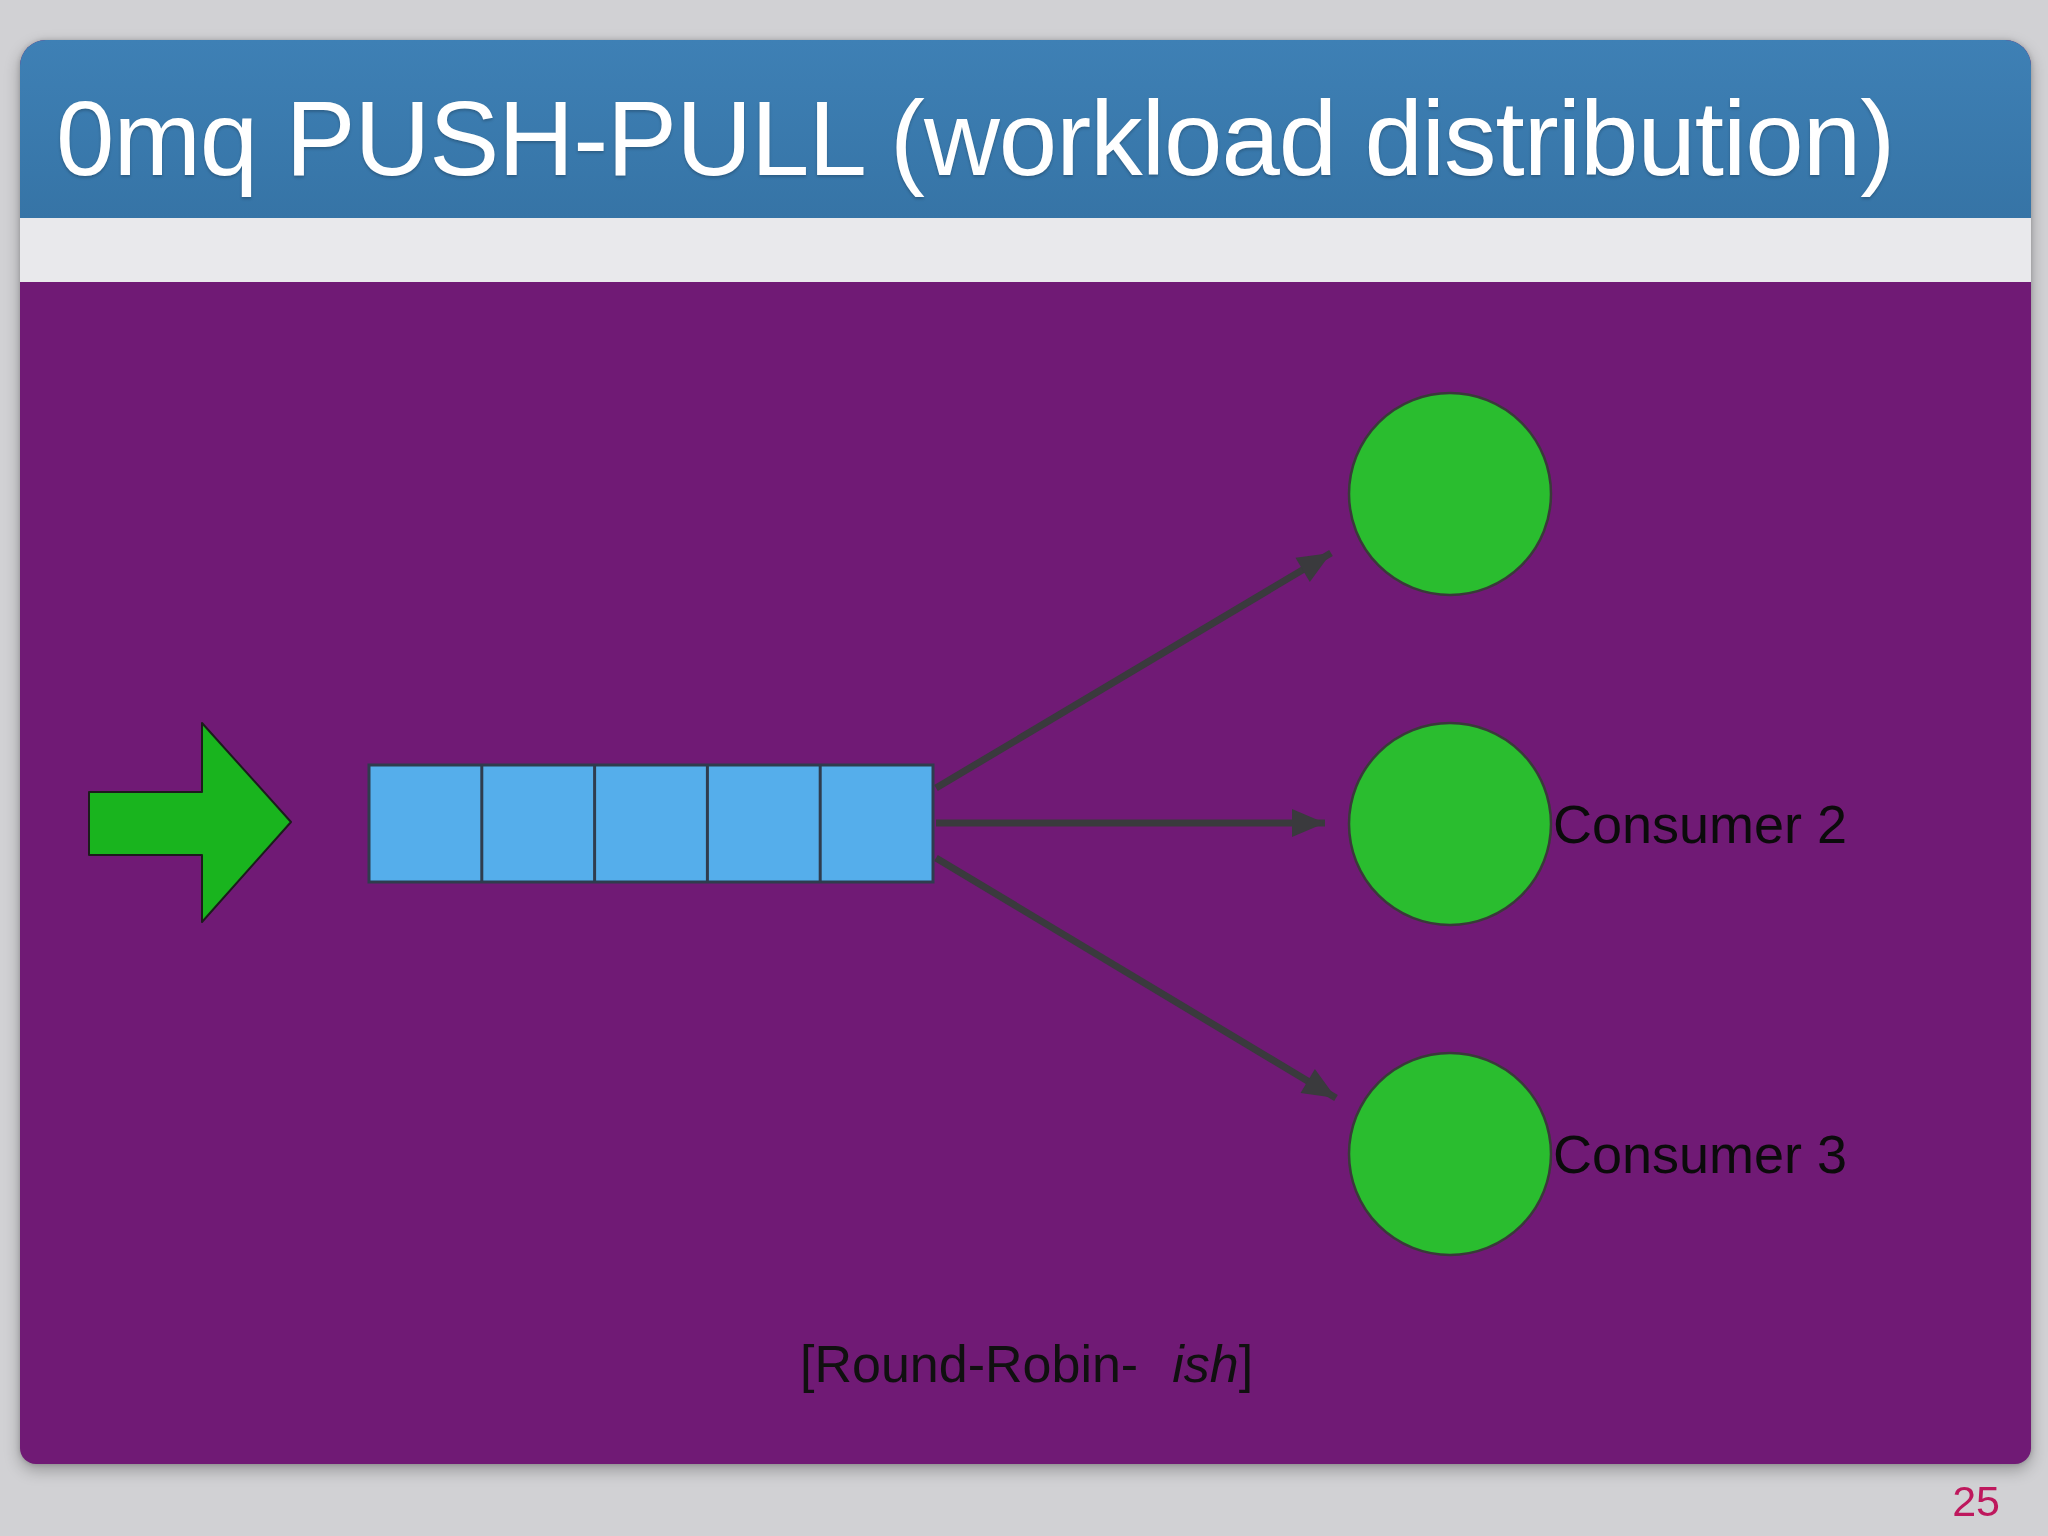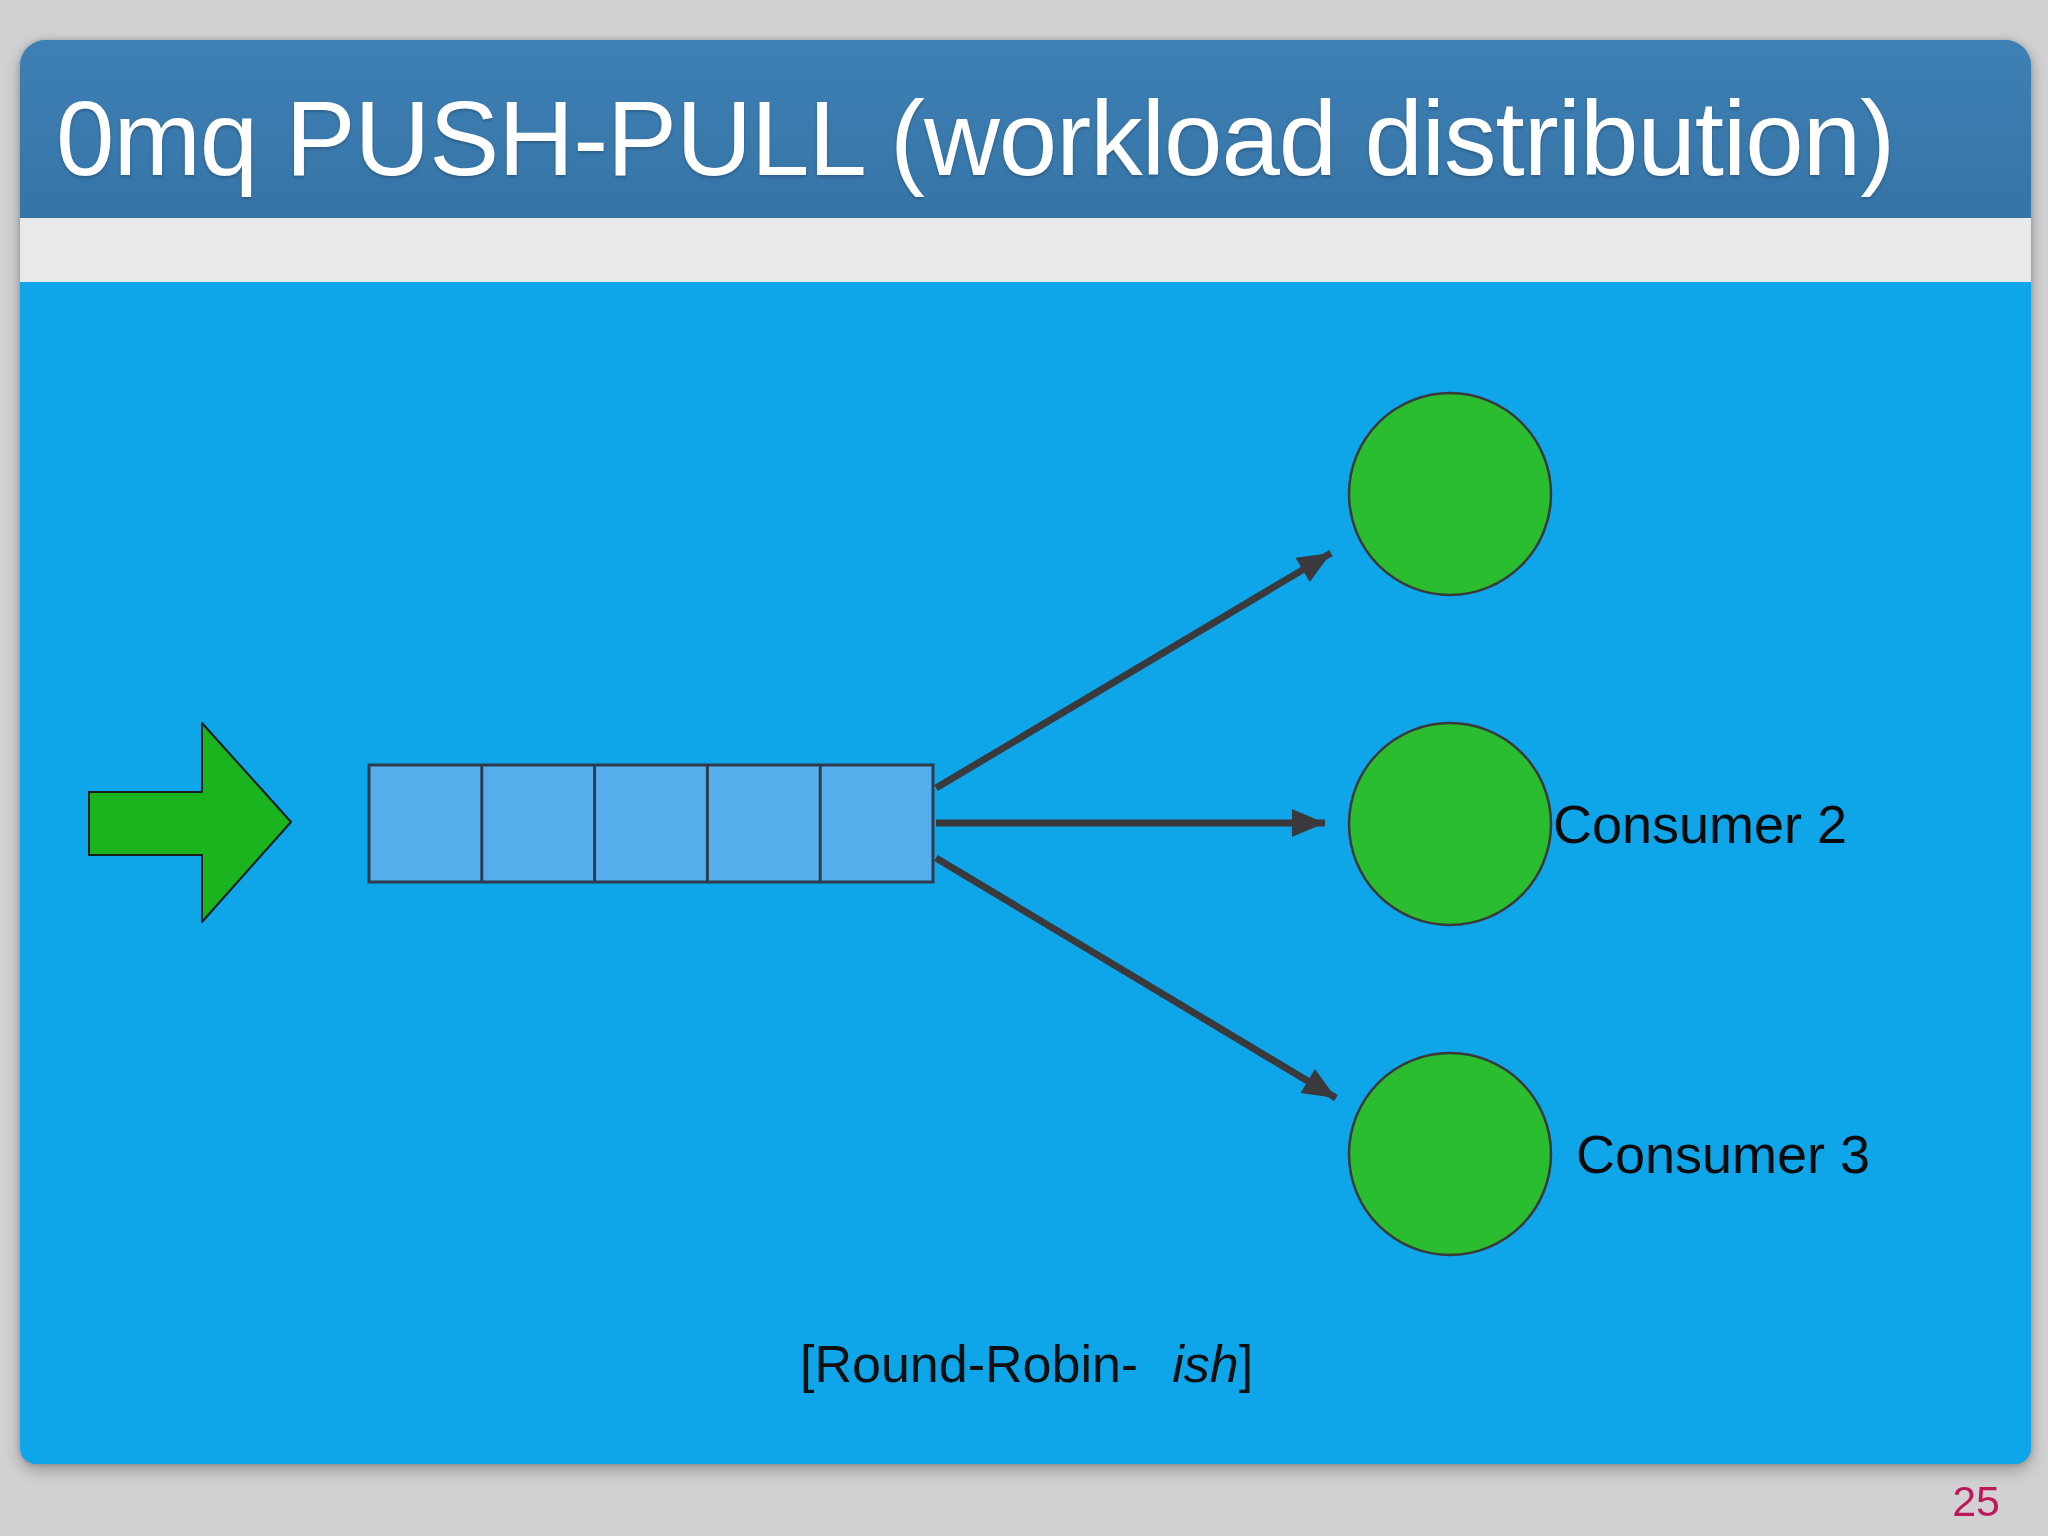--- a/index.html
+++ b/index.html
@@ -3,21 +3,21 @@
 <meta charset="utf-8">
 <style>
   html,body{margin:0;padding:0;background:#d1d1d4;}
   .stage{
     position:relative;width:2048px;height:1536px;overflow:hidden;
     background:#d1d1d4;
     font-family:"Liberation Sans", sans-serif;
   }
   .slide{
     position:absolute;left:20px;top:40px;width:2011px;height:1424px;
-    background:#0ea5e9;border-radius:26px 26px 16px 16px;
+    background:#701a75;border-radius:26px 26px 16px 16px;
     box-shadow:0 6px 16px rgba(0,0,0,0.28), 0 0 5px rgba(0,0,0,0.18);
   }
   .titlebar{
     position:absolute;left:0;top:0;width:100%;height:178px;
     background:linear-gradient(#3e80b5,#3674a6);
     border-radius:26px 26px 0 0;
   }
   .slide-title{
     position:absolute;left:36px;top:0;height:198px;line-height:198px;
     font-size:105px;color:#ffffff;letter-spacing:-1px;white-space:nowrap;
@@ -27,21 +27,21 @@
     position:absolute;left:0;top:178px;width:100%;height:64px;
     background:#e9e9ec;
   }
   svg.diagram{position:absolute;left:0;top:0;width:2048px;height:1536px;}
   .consumer-label{
     position:absolute;left:1553px;width:460px;height:64px;line-height:64px;
     font-size:54px;color:#0b0b0b;white-space:nowrap;
   }
   .label-1{top:462px;}
   .label-2{top:792px;}
-  .label-3{top:1122px;padding-left:23px;}
+  .label-3{top:1122px;}
   .caption{
     position:absolute;left:800px;top:1332px;height:64px;line-height:64px;
     font-size:52px;color:#101010;white-space:nowrap;
   }
   .caption .em{font-style:italic;margin-left:34px;}
   .pagenum{
     position:absolute;left:1920px;top:1477px;width:80px;
     text-align:right;font-size:43px;color:#be185d;
   }
 </style>

